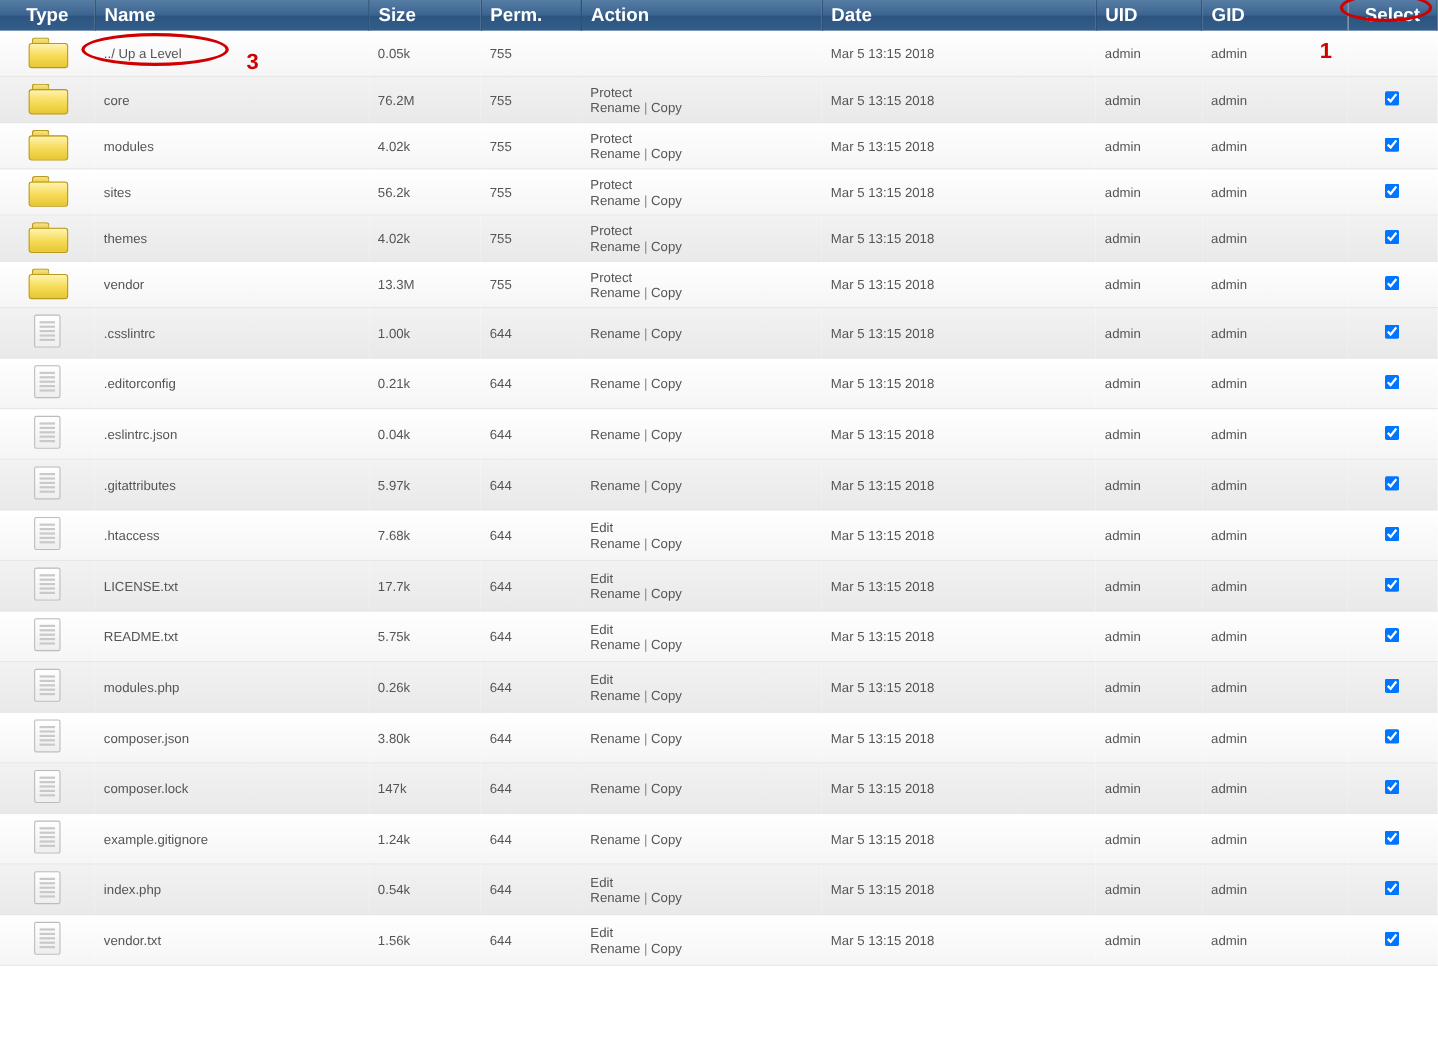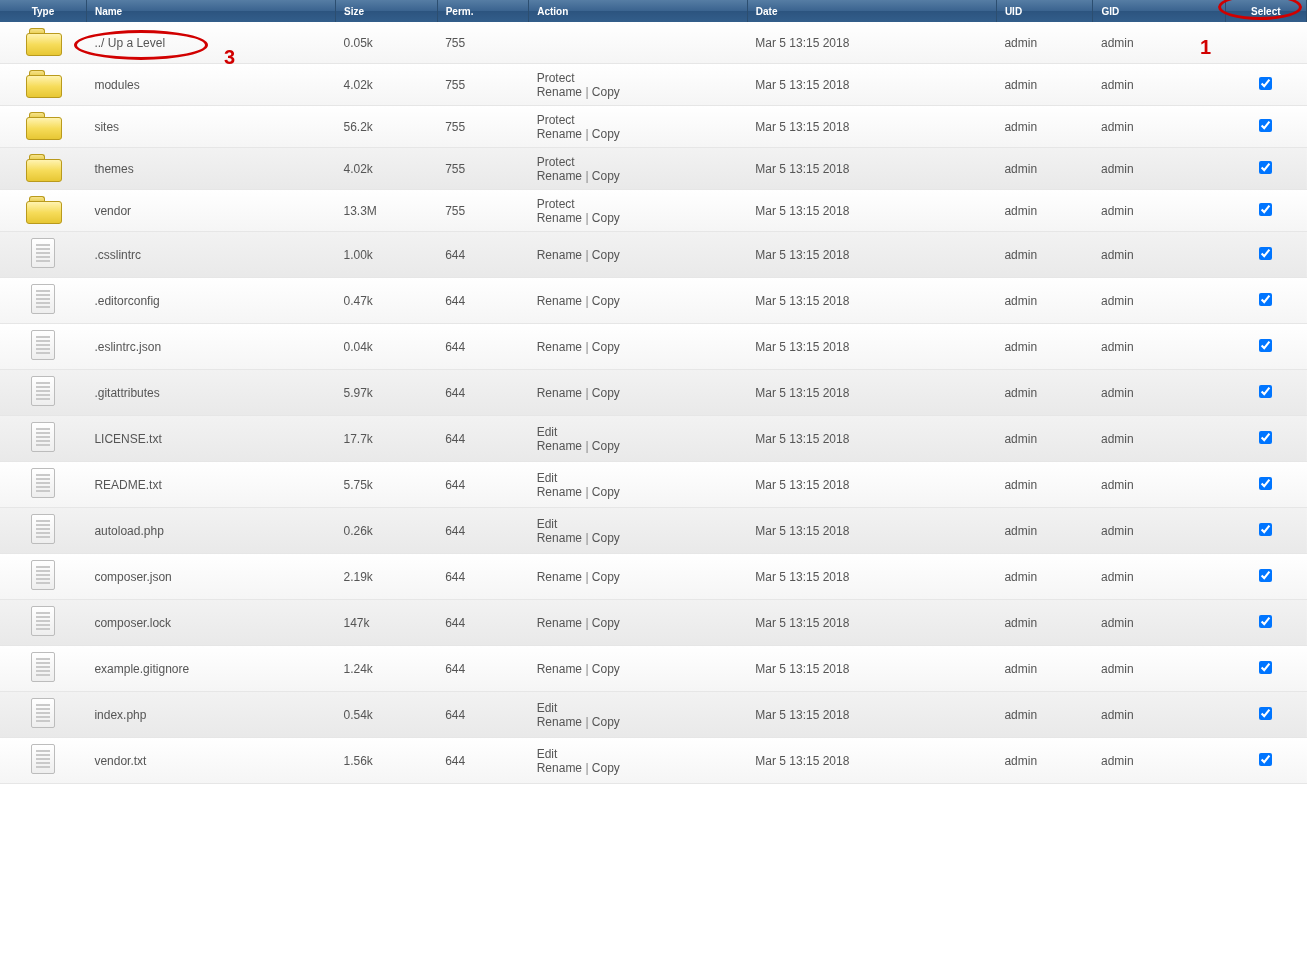--- a/index.html
+++ b/index.html
@@ -8,21 +8,21 @@
     font-size: 12px;
     color: #333;
     background: #fff;
     width: 1307px;
   }
   table { border-collapse: collapse; width: 100%; table-layout: fixed; }
   thead tr {
     background: linear-gradient(to bottom, #567da4 0%, #3a638f 50%, #2c547f 51%, #335e8b 100%);
     color: #fff;
     text-align: left;
-    font-size: 10px;
+    font-size: 17px;
   }
   thead th {
     padding: 4px 8px;
     border-left: 1px solid #7d9bb9;
     border-right: 1px solid #2c4e70;
     font-weight: bold;
     height: 22px;
   }
   thead th:first-child { border-left: none; }
   tbody td {
@@ -116,20 +116,31 @@
           <td class="col-type"><span class="folder-icon"></span></td>
           <td><a class="name-link">../ Up a Level</a></td>
           <td>0.05k</td>
           <td><a class="action-link">755</a></td>
           <td></td>
           <td>Mar 5 13:15 2018</td>
           <td>admin</td>
           <td>admin</td>
           <td style="text-align: center;"></td>
         </tr>
+        <tr class="odd">
+          <td class="col-type"><span class="folder-icon"></span></td>
+          <td><a class="name-link">core</a></td>
+          <td>76.2M</td>
+          <td><a class="action-link">755</a></td>
+          <td><a class="action-link">Protect</a><br><a class="action-link">Rename</a><span class="action-sep"> | </span><a class="action-link">Copy</a></td>
+          <td>Mar 5 13:15 2018</td>
+          <td>admin</td>
+          <td>admin</td>
+          <td style="text-align: center;"><input type="checkbox" class="checkbox" checked="" style=""></td>
+        </tr>
         <tr class="even">
           <td class="col-type"><span class="folder-icon"></span></td>
           <td><a class="name-link">modules</a></td>
           <td>4.02k</td>
           <td><a class="action-link">755</a></td>
           <td><a class="action-link">Protect</a><br><a class="action-link">Rename</a><span class="action-sep"> | </span><a class="action-link">Copy</a></td>
           <td>Mar 5 13:15 2018</td>
           <td>admin</td>
           <td>admin</td>
           <td style="text-align: center;"><input type="checkbox" class="checkbox" checked="" style=""></td>
@@ -174,21 +185,21 @@
           <td><a class="action-link">644</a></td>
           <td><a class="action-link">Rename</a><span class="action-sep"> | </span><a class="action-link">Copy</a></td>
           <td>Mar 5 13:15 2018</td>
           <td>admin</td>
           <td>admin</td>
           <td style="text-align: center;"><input type="checkbox" class="checkbox" checked="" style=""></td>
         </tr>
         <tr class="even">
           <td class="col-type"><span class="file-icon"></span></td>
           <td><a class="name-link">.editorconfig</a></td>
-          <td>0.47k</td>
+          <td>0.21k</td>
           <td><a class="action-link">644</a></td>
           <td><a class="action-link">Rename</a><span class="action-sep"> | </span><a class="action-link">Copy</a></td>
           <td>Mar 5 13:15 2018</td>
           <td>admin</td>
           <td>admin</td>
           <td style="text-align: center;"><input type="checkbox" class="checkbox" checked="" style=""></td>
         </tr>
         <tr class="even">
           <td class="col-type"><span class="file-icon"></span></td>
           <td><a class="name-link">.eslintrc.json</a></td>
@@ -204,20 +215,31 @@
           <td class="col-type"><span class="file-icon"></span></td>
           <td><a class="name-link">.gitattributes</a></td>
           <td>5.97k</td>
           <td><a class="action-link">644</a></td>
           <td><a class="action-link">Rename</a><span class="action-sep"> | </span><a class="action-link">Copy</a></td>
           <td>Mar 5 13:15 2018</td>
           <td>admin</td>
           <td>admin</td>
           <td style="text-align: center;"><input type="checkbox" class="checkbox" checked="" style=""></td>
         </tr>
+        <tr class="even">
+          <td class="col-type"><span class="file-icon"></span></td>
+          <td><a class="name-link">.htaccess</a></td>
+          <td>7.68k</td>
+          <td><a class="action-link">644</a></td>
+          <td><a class="action-link">Edit</a><br><a class="action-link">Rename</a><span class="action-sep"> | </span><a class="action-link">Copy</a></td>
+          <td>Mar 5 13:15 2018</td>
+          <td>admin</td>
+          <td>admin</td>
+          <td style="text-align: center;"><input type="checkbox" class="checkbox" checked="" style=""></td>
+        </tr>
         <tr class="odd">
           <td class="col-type"><span class="file-icon"></span></td>
           <td><a class="name-link">LICENSE.txt</a></td>
           <td>17.7k</td>
           <td><a class="action-link">644</a></td>
           <td><a class="action-link">Edit</a><br><a class="action-link">Rename</a><span class="action-sep"> | </span><a class="action-link">Copy</a></td>
           <td>Mar 5 13:15 2018</td>
           <td>admin</td>
           <td>admin</td>
           <td style="text-align: center;"><input type="checkbox" class="checkbox" checked="" style=""></td>
@@ -228,33 +250,33 @@
           <td>5.75k</td>
           <td><a class="action-link">644</a></td>
           <td><a class="action-link">Edit</a><br><a class="action-link">Rename</a><span class="action-sep"> | </span><a class="action-link">Copy</a></td>
           <td>Mar 5 13:15 2018</td>
           <td>admin</td>
           <td>admin</td>
           <td style="text-align: center;"><input type="checkbox" class="checkbox" checked="" style=""></td>
         </tr>
         <tr class="odd">
           <td class="col-type"><span class="file-icon"></span></td>
-          <td><a class="name-link">autoload.php</a></td>
+          <td><a class="name-link">modules.php</a></td>
           <td>0.26k</td>
           <td><a class="action-link">644</a></td>
           <td><a class="action-link">Edit</a><br><a class="action-link">Rename</a><span class="action-sep"> | </span><a class="action-link">Copy</a></td>
           <td>Mar 5 13:15 2018</td>
           <td>admin</td>
           <td>admin</td>
           <td style="text-align: center;"><input type="checkbox" class="checkbox" checked="" style=""></td>
         </tr>
         <tr class="even">
           <td class="col-type"><span class="file-icon"></span></td>
           <td><a class="name-link">composer.json</a></td>
-          <td>2.19k</td>
+          <td>3.80k</td>
           <td><a class="action-link">644</a></td>
           <td><a class="action-link">Rename</a><span class="action-sep"> | </span><a class="action-link">Copy</a></td>
           <td>Mar 5 13:15 2018</td>
           <td>admin</td>
           <td>admin</td>
           <td style="text-align: center;"><input type="checkbox" class="checkbox" checked="" style=""></td>
         </tr>
         <tr class="odd">
           <td class="col-type"><span class="file-icon"></span></td>
           <td><a class="name-link">composer.lock</a></td>

